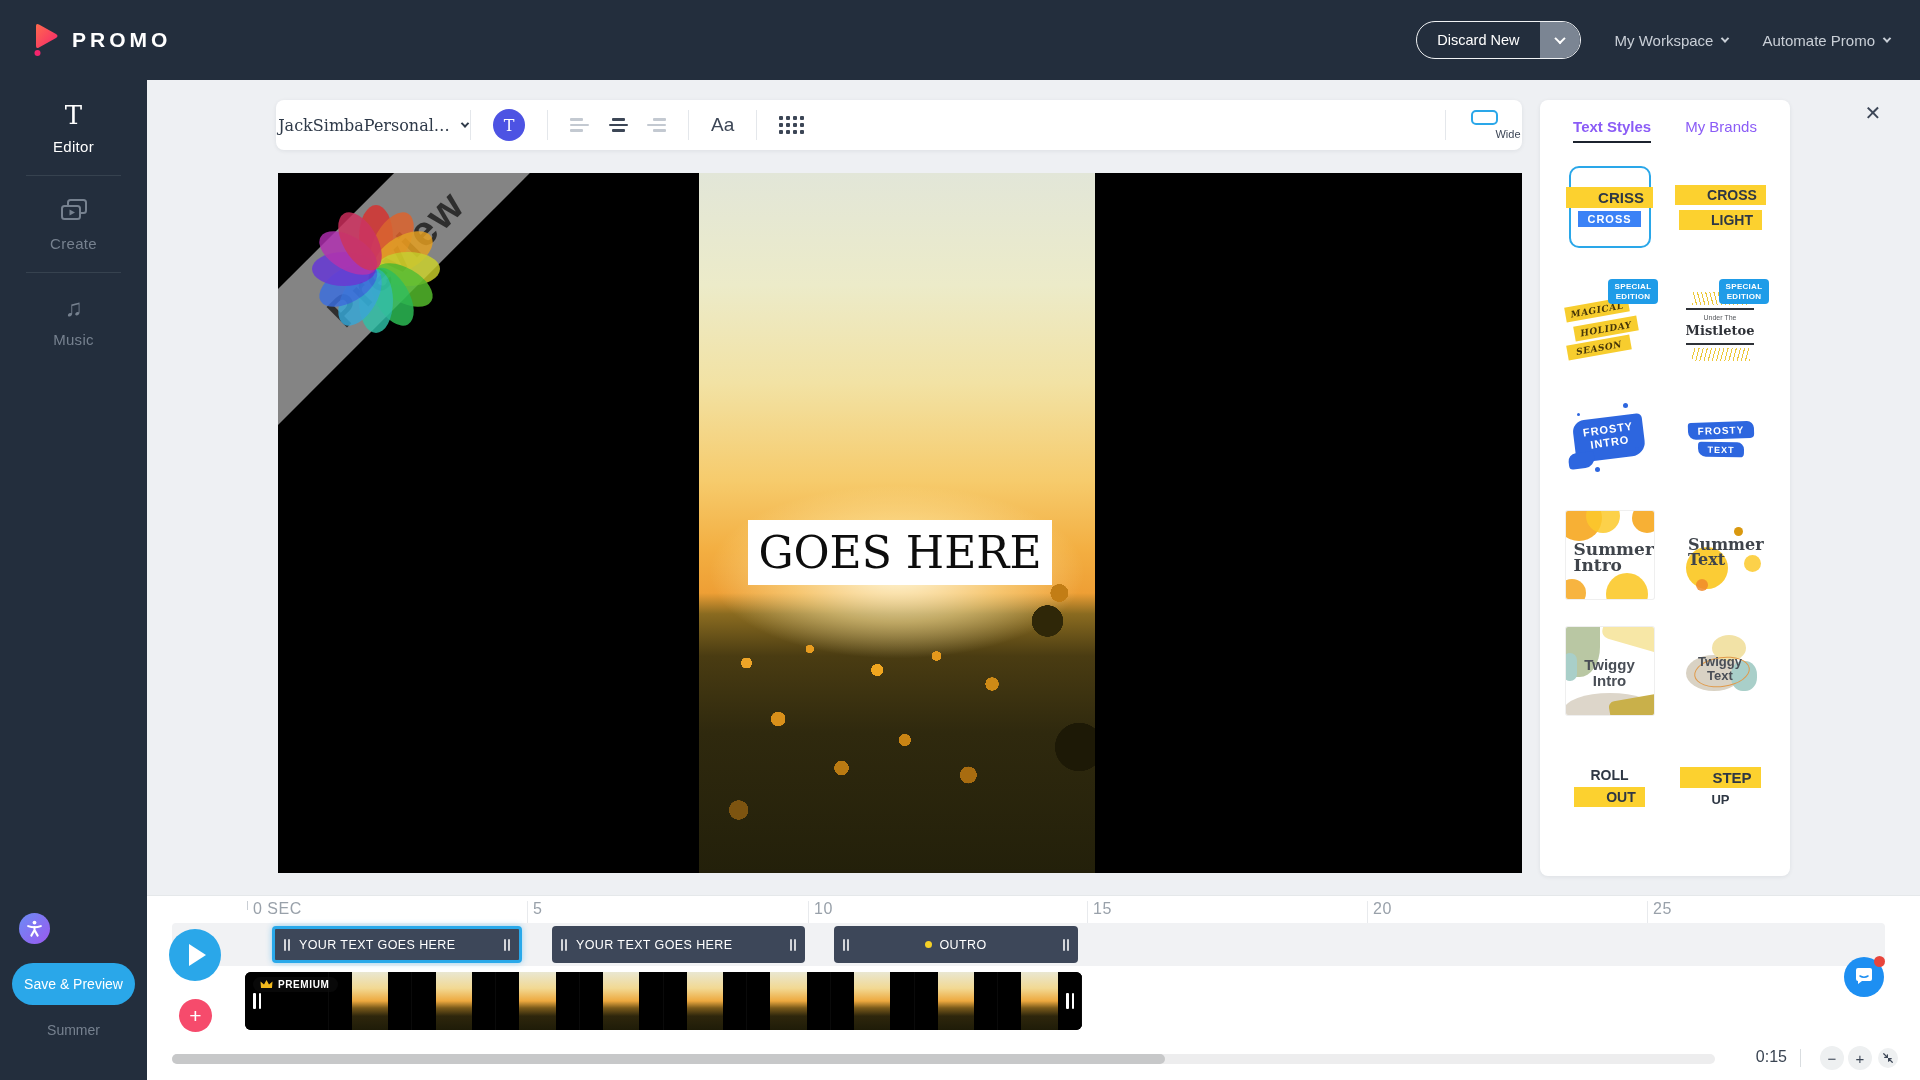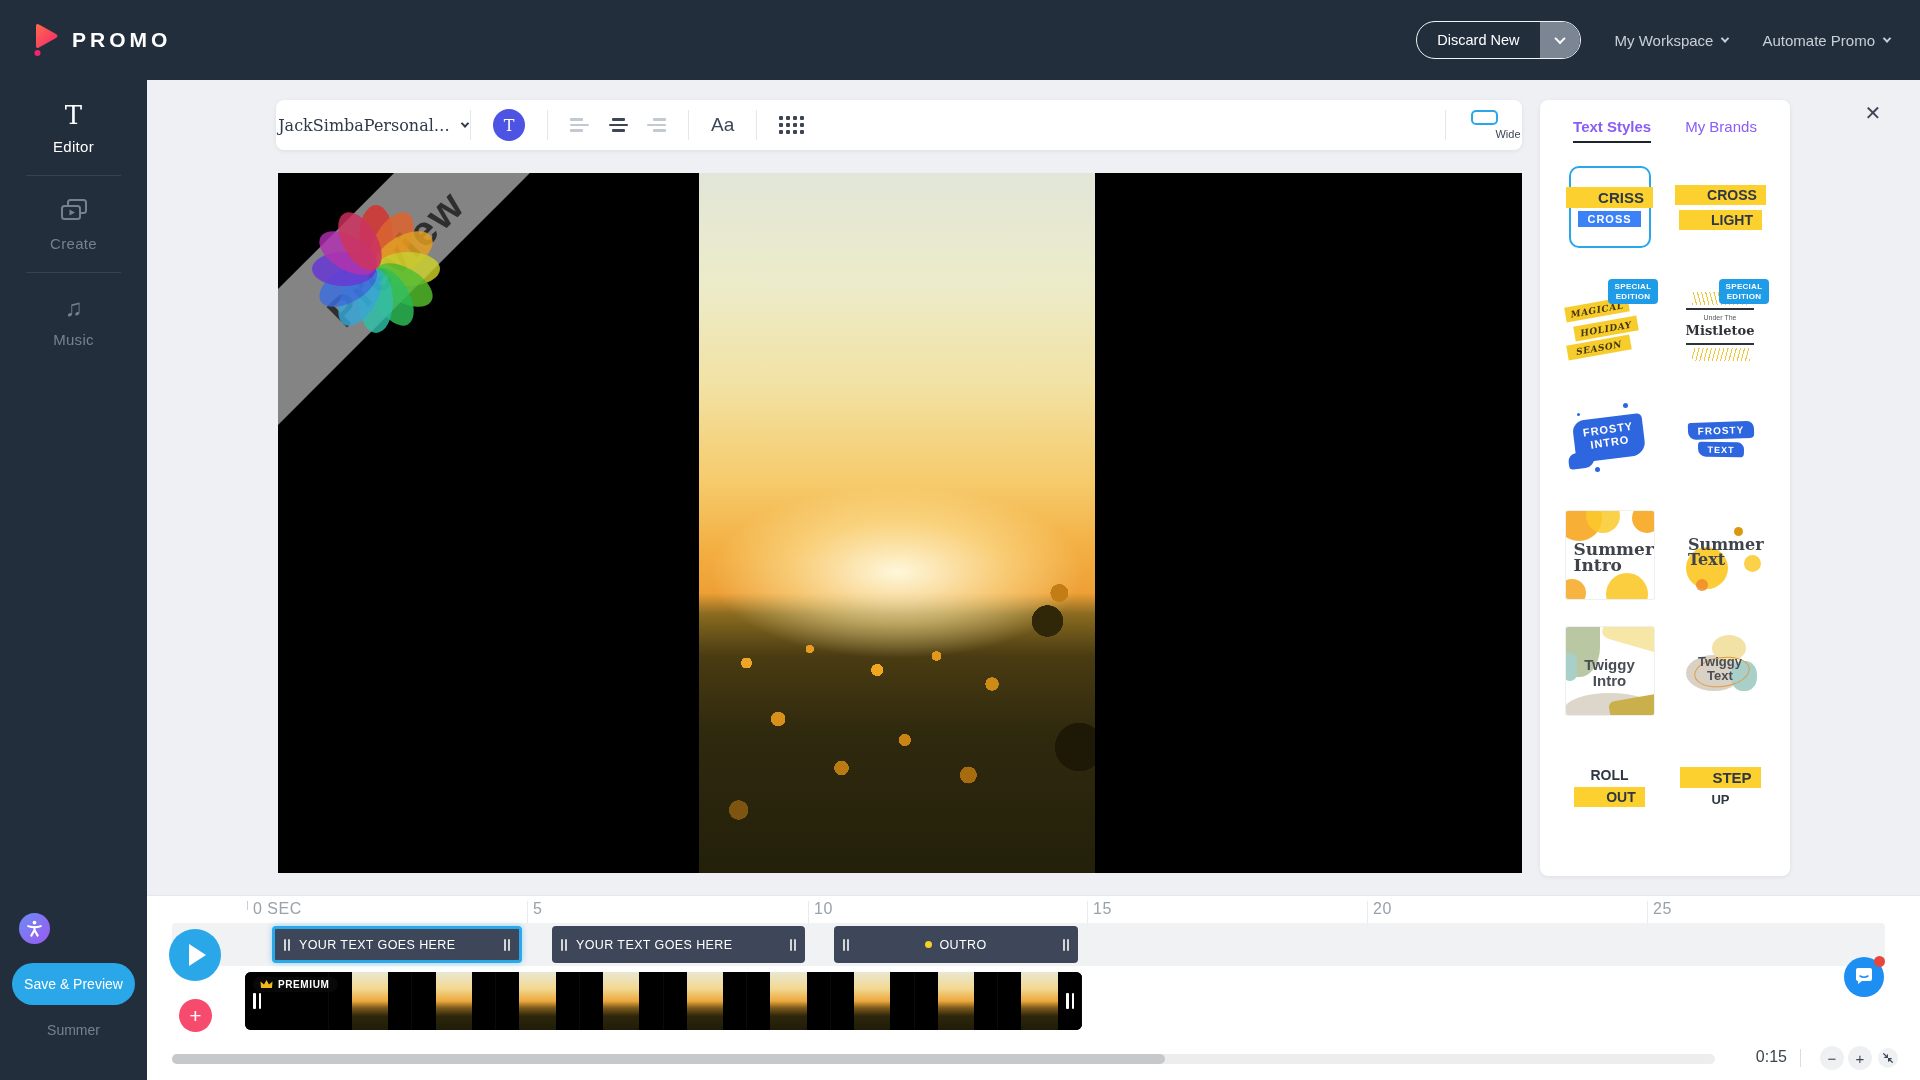--- a/index.html
+++ b/index.html
@@ -301,20 +301,23 @@
           <ellipse cx="72" cy="40" rx="17" ry="32" fill="#6535d9" fill-opacity=".88"></ellipse>
         </g>
       <g transform="rotate(300 72 72)">
           <ellipse cx="72" cy="40" rx="17" ry="32" fill="#b32fb3" fill-opacity=".88"></ellipse>
         </g>
       <g transform="rotate(330 72 72)">
           <ellipse cx="72" cy="40" rx="17" ry="32" fill="#d12f5e" fill-opacity=".88"></ellipse>
         </g>
     </g>
   </svg>
+  <div class="band-white">
+    <span>GOES HERE</span>
+  </div>
 </div>
 
 <div id="styles-panel">
   <div class="tabs">
     <span class="tab active">Text Styles</span>
     <span class="tab">My Brands</span>
   </div>
   <div class="style-grid">
 
     <div class="cell">

